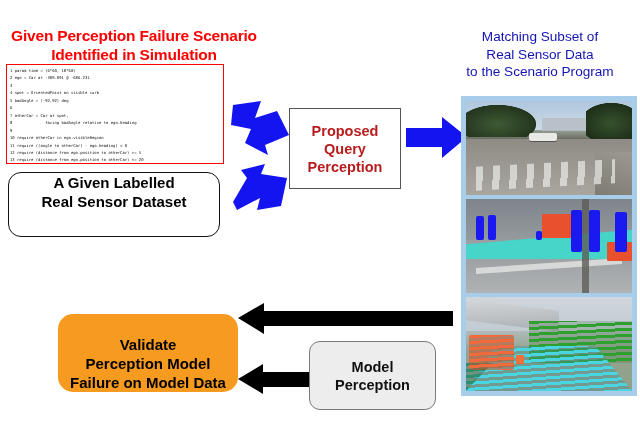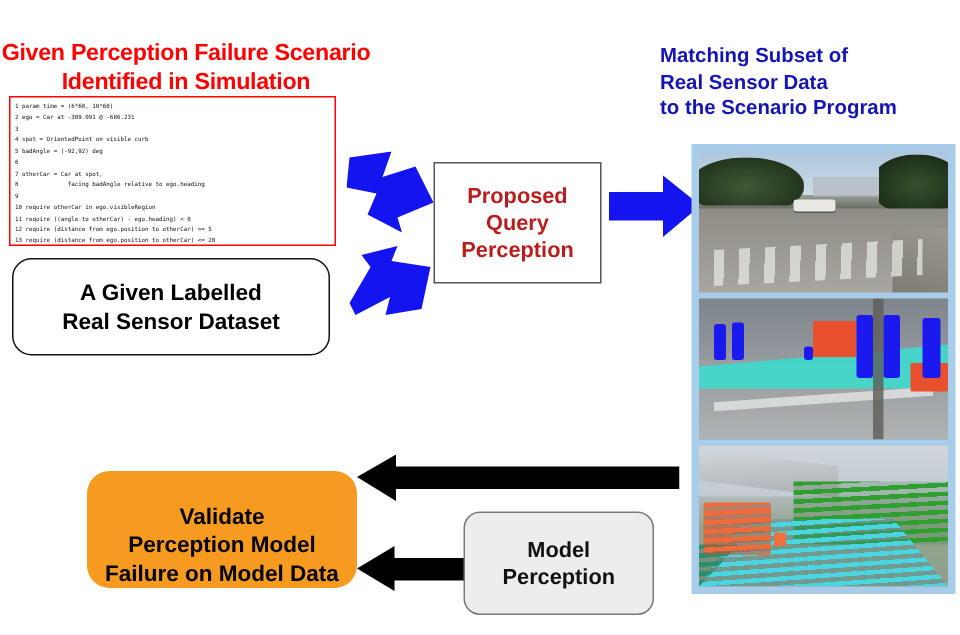--- a/index.html
+++ b/index.html
@@ -4,48 +4,48 @@
 <style>
   html,body{margin:0;padding:0;background:#ffffff;}
   body{width:640px;height:423px;position:relative;overflow:hidden;
        font-family:"Liberation Sans",sans-serif;}
 
   .abs{position:absolute;}
 
   
   #left-heading{left:0px;top:26px;width:248px;text-align:center;
       color:#FF0000;font-weight:bold;font-size:15.5px;line-height:19px;
-      letter-spacing:-0.2px;}
+      letter-spacing:-0.2px;padding-left:10px;}
 
   
   #code-block{left:6px;top:64px;width:218px;height:100px;
       background:#ffffff;border:1.6px solid #FF0000;box-sizing:border-box;
       padding:2px 1px 2px 3px;overflow:hidden;}
   #code-block pre{margin:0;font-family:"DejaVu Sans Mono",monospace;
       font-size:3.9px;line-height:7.45px;color:#111;white-space:pre;
       letter-spacing:0px;}
 
   
   #dataset-box{left:8px;top:172px;width:212px;height:65px;
       background:#ffffff;border:1.7px solid #111;border-radius:13px;
-      box-sizing:border-box;display:flex;align-items:center;
+      box-sizing:border-box;display:flex;align-items:flex-start;
       justify-content:center;}
   #dataset-box .t{text-align:center;font-weight:bold;font-size:15px;
       line-height:19px;color:#000;}
 
   
   #algo-box{left:289px;top:108px;width:112px;height:81px;background:#fff;
       border:1.4px solid #555;box-sizing:border-box;display:flex;
       align-items:center;justify-content:center;}
   #algo-box .t{text-align:center;font-weight:bold;font-size:14.5px;
       line-height:18px;color:#b91c1c;}
 
   
-  #right-heading{left:440px;top:28px;width:200px;
-      color:#1414B4;font-weight:bold;font-size:13.6px;line-height:17.5px;}
+  #right-heading{left:440px;top:28px;width:200px;text-align:center;
+      color:#1414B4;font-weight:normal;font-size:13.6px;line-height:17.5px;}
 
   
   #image-stack{left:461px;top:96px;width:176px;height:300px;
       background:#A8CDEB;padding:5px;box-sizing:border-box;}
   .photo{width:100%;height:94px;margin-bottom:4px;position:relative;
       overflow:hidden;}
   .photo:last-child{margin-bottom:0;}
 
   
   #photo-street{background:

